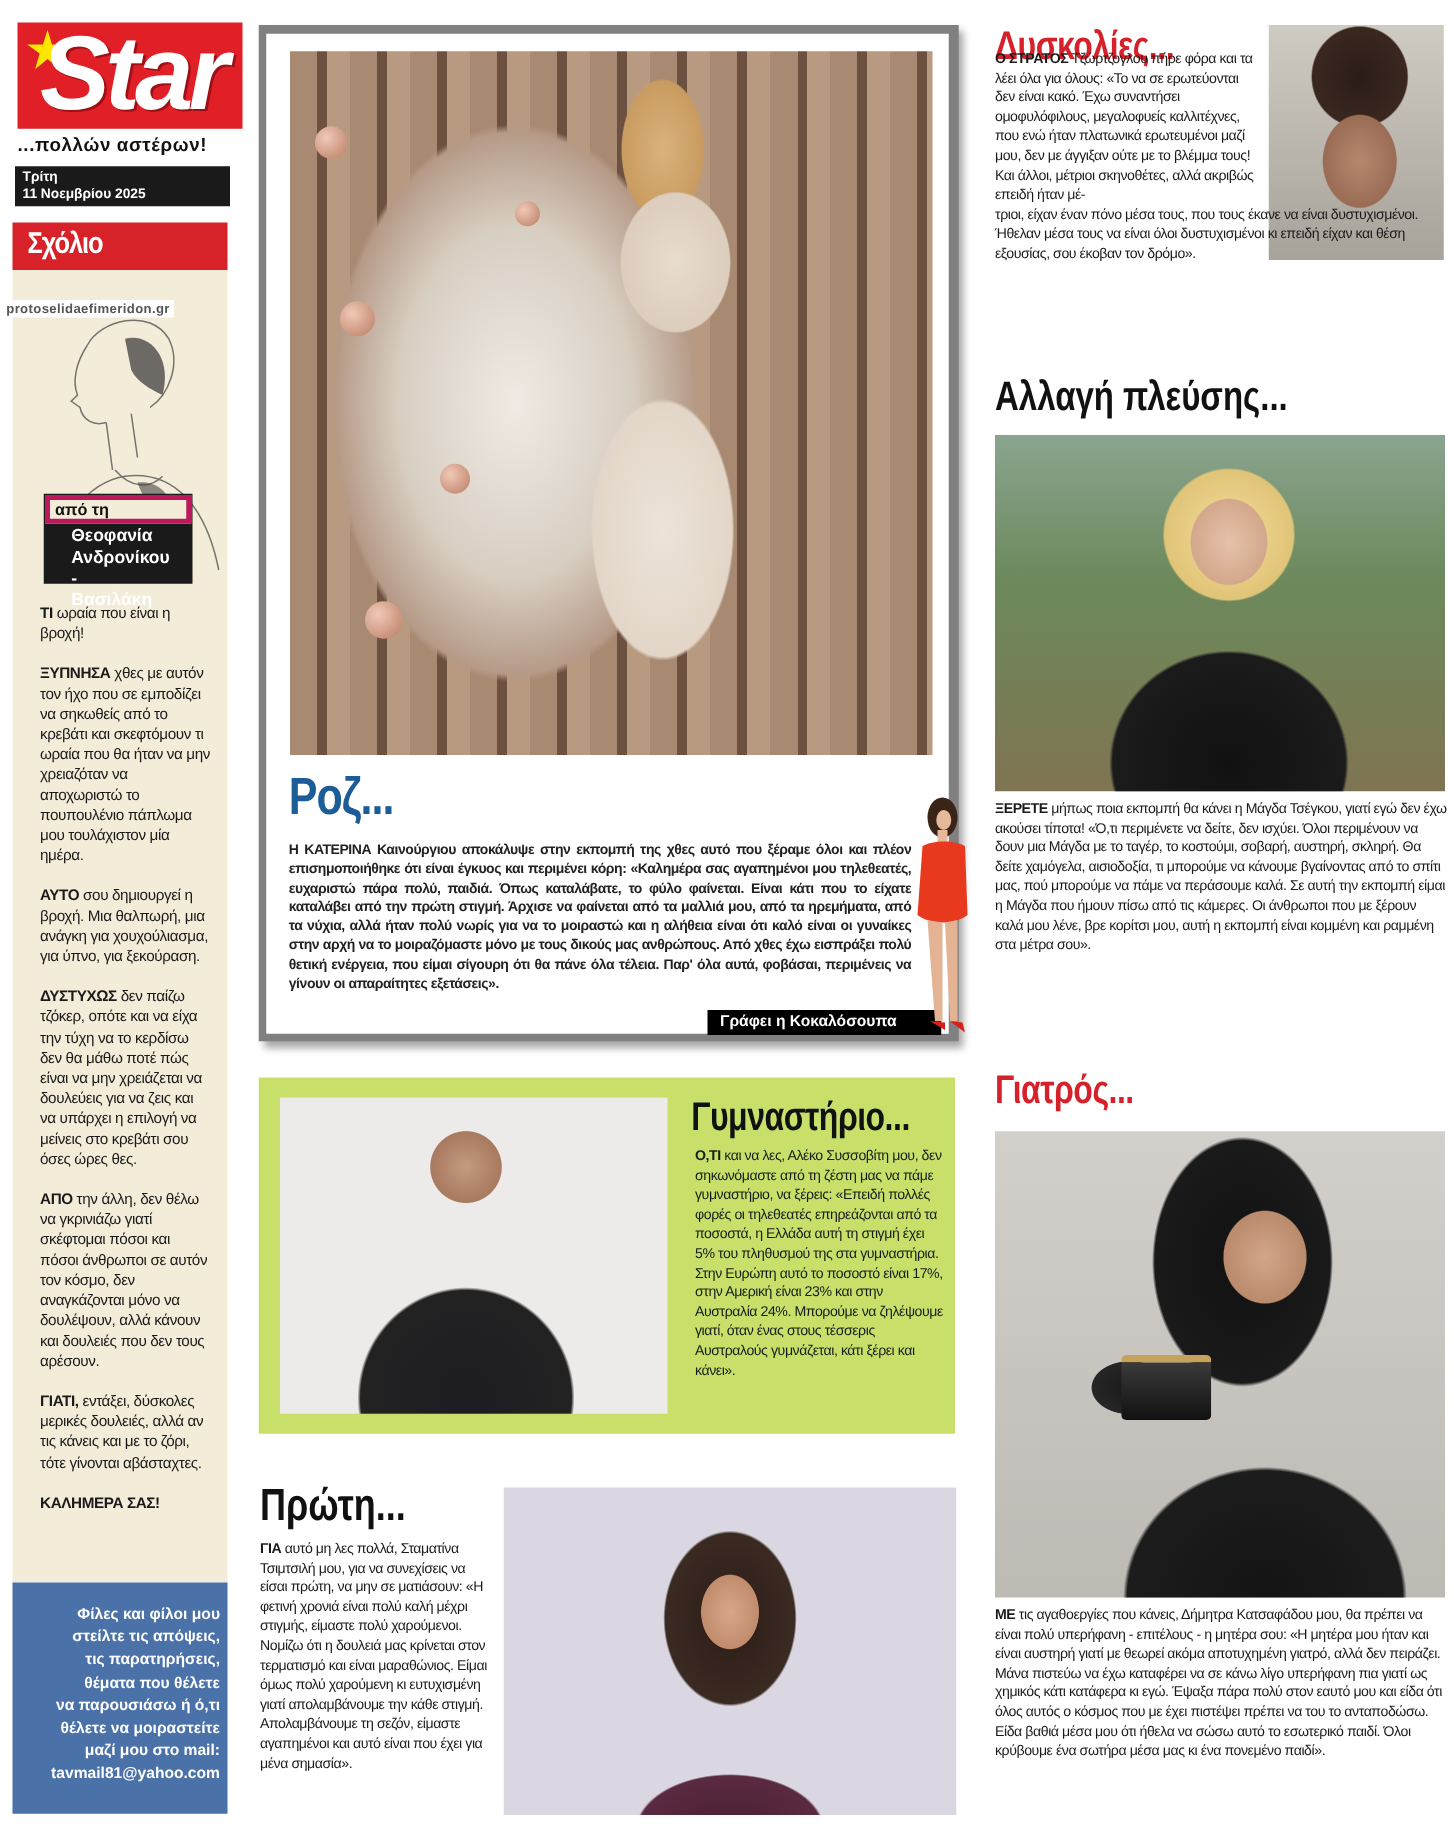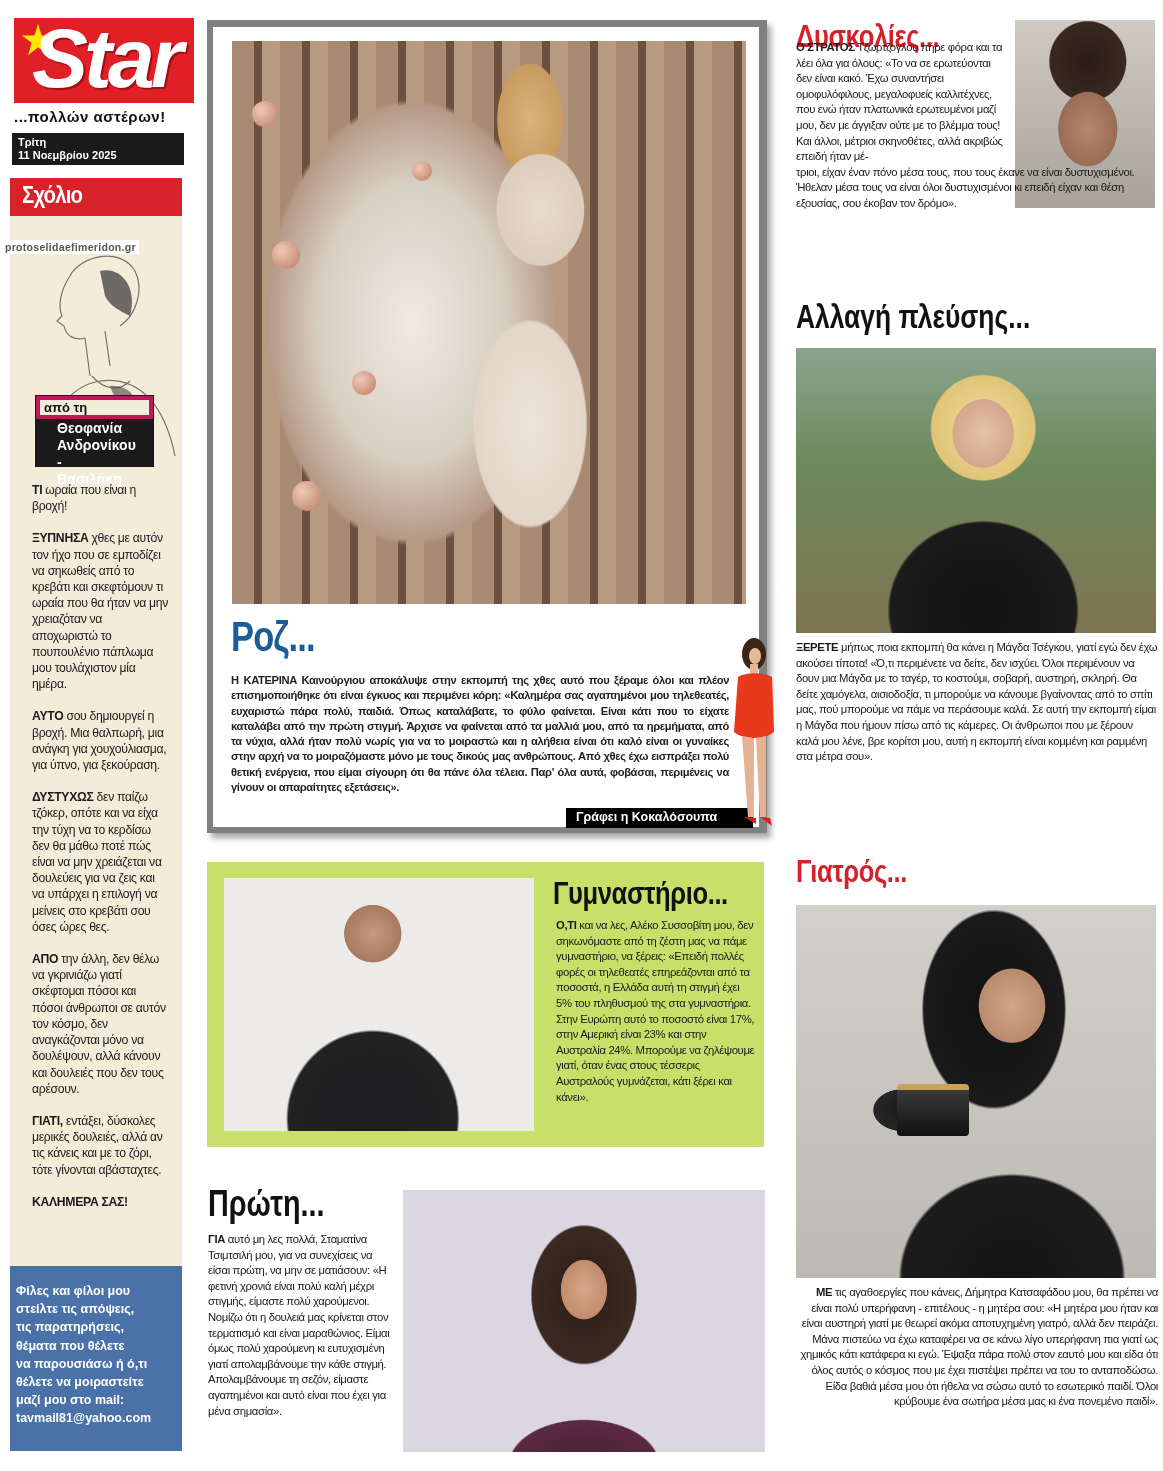--- a/index.html
+++ b/index.html
@@ -17,21 +17,21 @@
   .comment-bar span { position: absolute; left: 12px; top: 3px; font-size: 24px; font-weight: 700; color: #fff; letter-spacing: -1px; transform: scaleX(0.85); transform-origin: left; }
   .left-panel { left: 10px; top: 216px; width: 172px; height: 1050px; background: #f3ecd9; }
   .sketch { left: 10px; top: 216px; width: 172px; height: 250px; }
   .watermark { left: 2px; top: 240px; background: #ffffff; padding: 1px 3px; font-size: 10.5px; font-weight: 700; color: #555; letter-spacing: 0.3px; }
   .byline-box { left: 35px; top: 395px; width: 119px; height: 72px; background: #1a1a1a; color: #fff; font-weight: 700; }
   .byline-box .from { display: block; background: #f3ecd9; color: #111; margin: 1px; padding: 0 4px; font-size: 13px; line-height: 15px; border: 4px solid #be185d; }
   .byline-box .name { display: block; padding: 0 22px; font-size: 14px; line-height: 17px; }
   .left-text { left: 32px; top: 482px; width: 137px; font-size: 12.2px; line-height: 16.2px; color: #1a1a1a; }
   .left-text p { margin-bottom: 16px; letter-spacing: -0.3px; }
   .left-text b { font-weight: 700; }
-  .contact-box { left: 10px; top: 1266px; width: 172px; height: 185px; background: #4a72a8; color: #fff; text-align: left; font-size: 12.5px; font-weight: 700; line-height: 18.2px; padding: 16px 6px; }
+  .contact-box { left: 10px; top: 1266px; width: 172px; height: 185px; background: #4a72a8; color: #fff; text-align: right; font-size: 12.5px; font-weight: 700; line-height: 18.2px; padding: 16px 6px; }
 
   
   .main-frame { left: 207px; top: 20px; width: 560px; height: 813px; background: #808080; box-shadow: 4px 5px 6px rgba(0,0,0,0.35); }
   .main-inner { left: 213px; top: 27px; width: 546px; height: 800px; background: #ffffff; }
   .hero-photo { left: 232px; top: 41px; width: 514px; height: 563px; overflow: hidden;
     background:
       radial-gradient(ellipse 18% 30% at 58% 68%, #ede3d9 0%, #e3d6c9 60%, transparent 62%),
       radial-gradient(ellipse 12% 14% at 60% 30%, #e8dccf 0%, #dccdbd 70%, transparent 72%),
       radial-gradient(ellipse 9% 14% at 58% 14%, #d9b27c 0%, #c99b60 70%, transparent 72%),
       radial-gradient(ellipse 40% 55% at 35% 50%, #efeae3 0%, #d8cfc3 45%, #b69a87 70%, transparent 72%),
@@ -83,21 +83,21 @@
   .magda-text { left: 796px; top: 640px; width: 362px; font-size: 11.3px; line-height: 15.6px; color: #1a1a1a; letter-spacing: -0.35px; }
   .giatros-headline { left: 796px; top: 853px; }
   .dimitra-photo { left: 796px; top: 905px; width: 360px; height: 373px; overflow: hidden;
     background:
       radial-gradient(ellipse 13% 14% at 60% 27%, #d3a58a 0%, #ba8a6c 70%, transparent 72%),
       radial-gradient(ellipse 30% 40% at 55% 28%, #111 0%, #1a1a1a 65%, transparent 67%),
       radial-gradient(ellipse 12% 8% at 30% 55%, #1a1a1a 0%, #262626 70%, transparent 72%),
       radial-gradient(ellipse 45% 40% at 60% 100%, #141414 0%, #1c1c1c 68%, transparent 70%),
       linear-gradient(180deg, #d3d0cb 0%, #bdb9b3 100%); }
   .jar { position: absolute; left: 28%; top: 48%; width: 20%; height: 14%; background: linear-gradient(180deg,#3a3a3a,#111); border-radius: 4px; border-top: 6px solid #c7a25a; }
-  .dimitra-text { left: 796px; top: 1285px; width: 362px; font-size: 11.3px; line-height: 15.6px; color: #1a1a1a; letter-spacing: -0.35px; text-align: right; }
+  .dimitra-text { left: 796px; top: 1285px; width: 362px; font-size: 11.3px; line-height: 15.6px; color: #1a1a1a; letter-spacing: -0.35px; }
 
   b { font-weight: 700; }
 </style>
 </head>
 <body>
 
 <div class="abs logo">
   <svg class="logo-star" viewBox="0 0 40 40">
     <polygon points="20,2 24,15 38,15 27,23 31,37 20,28 9,37 13,23 2,15 16,15" fill="#ffe600"></polygon>
   </svg>

